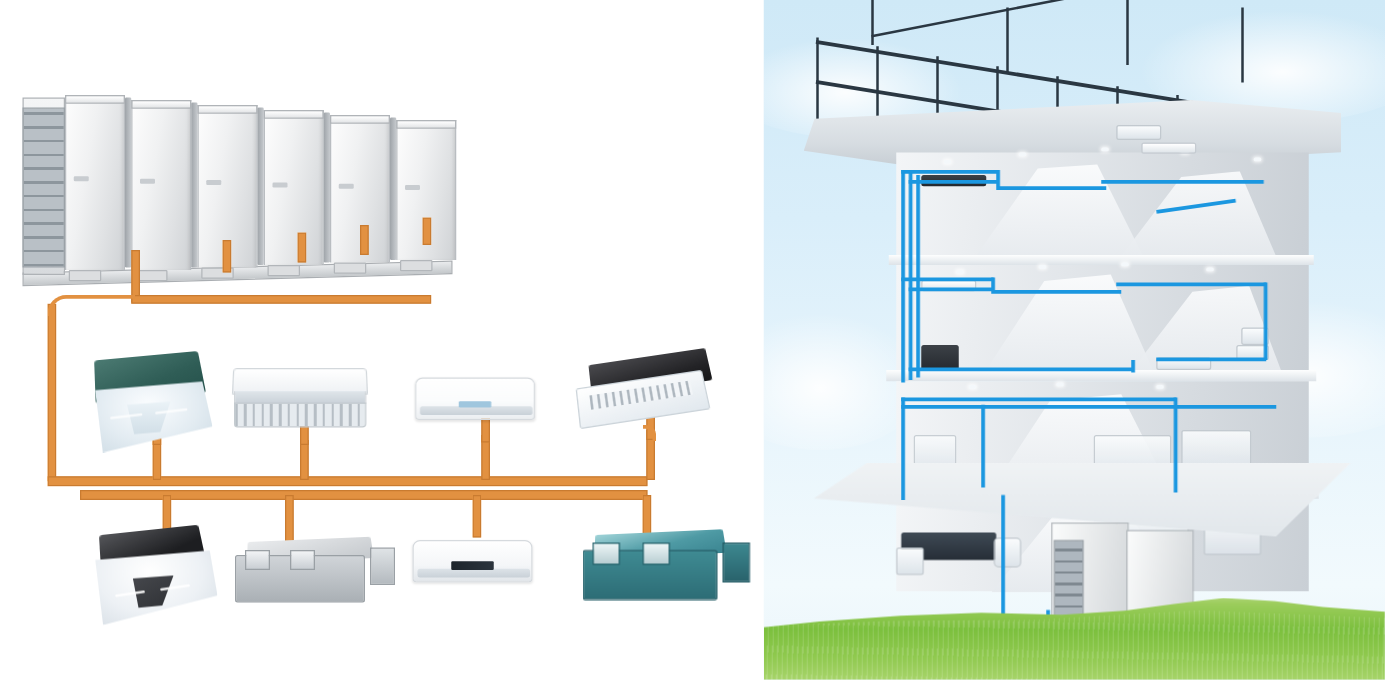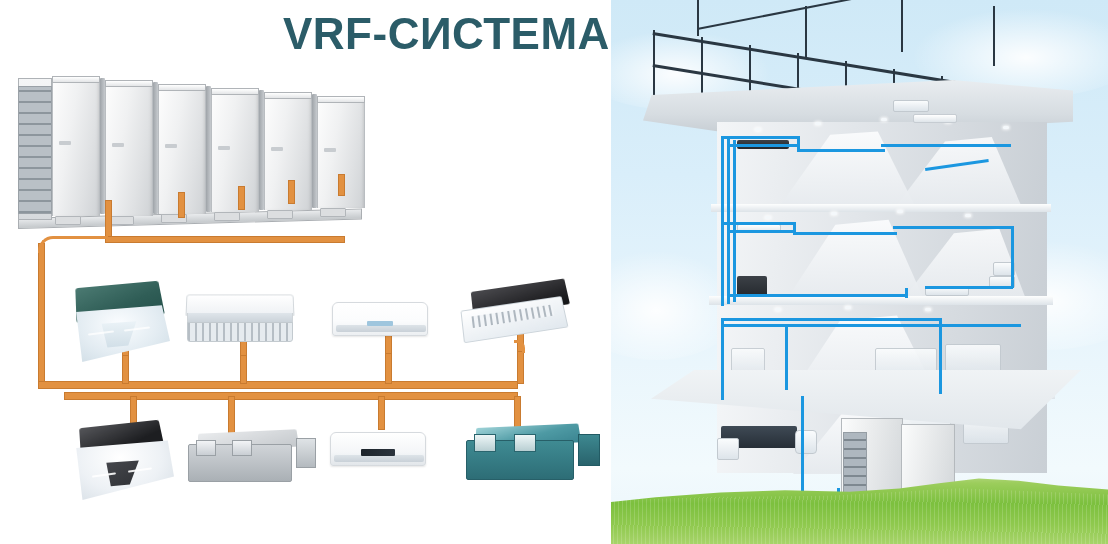--- a/index.html
+++ b/index.html
@@ -178,21 +178,20 @@
     background:linear-gradient(180deg,#f0f3f5,#dde3e8);
     clip-path:polygon(10% 0%,100% 0%,86% 74%,0% 36%);}
 </style>
 </head>
 <body>
 
 <div id="root">
 
   <div id="left-panel">
 
-    <div id="page-title">VRF-СИСТЕМА</div>
 
     <div id="odu-bank">
       <div id="odu-base"></div>
 
       <div class="odu-mod" style="left:34px;top:6px;height:140px;">
           <div class="top"></div>
           <div class="foot"></div>
         </div>
       <div class="odu-gap" style="left:82px;top:8px;height:136px;"></div>
       <div class="odu-mod" style="left:87px;top:10px;height:136px;">

